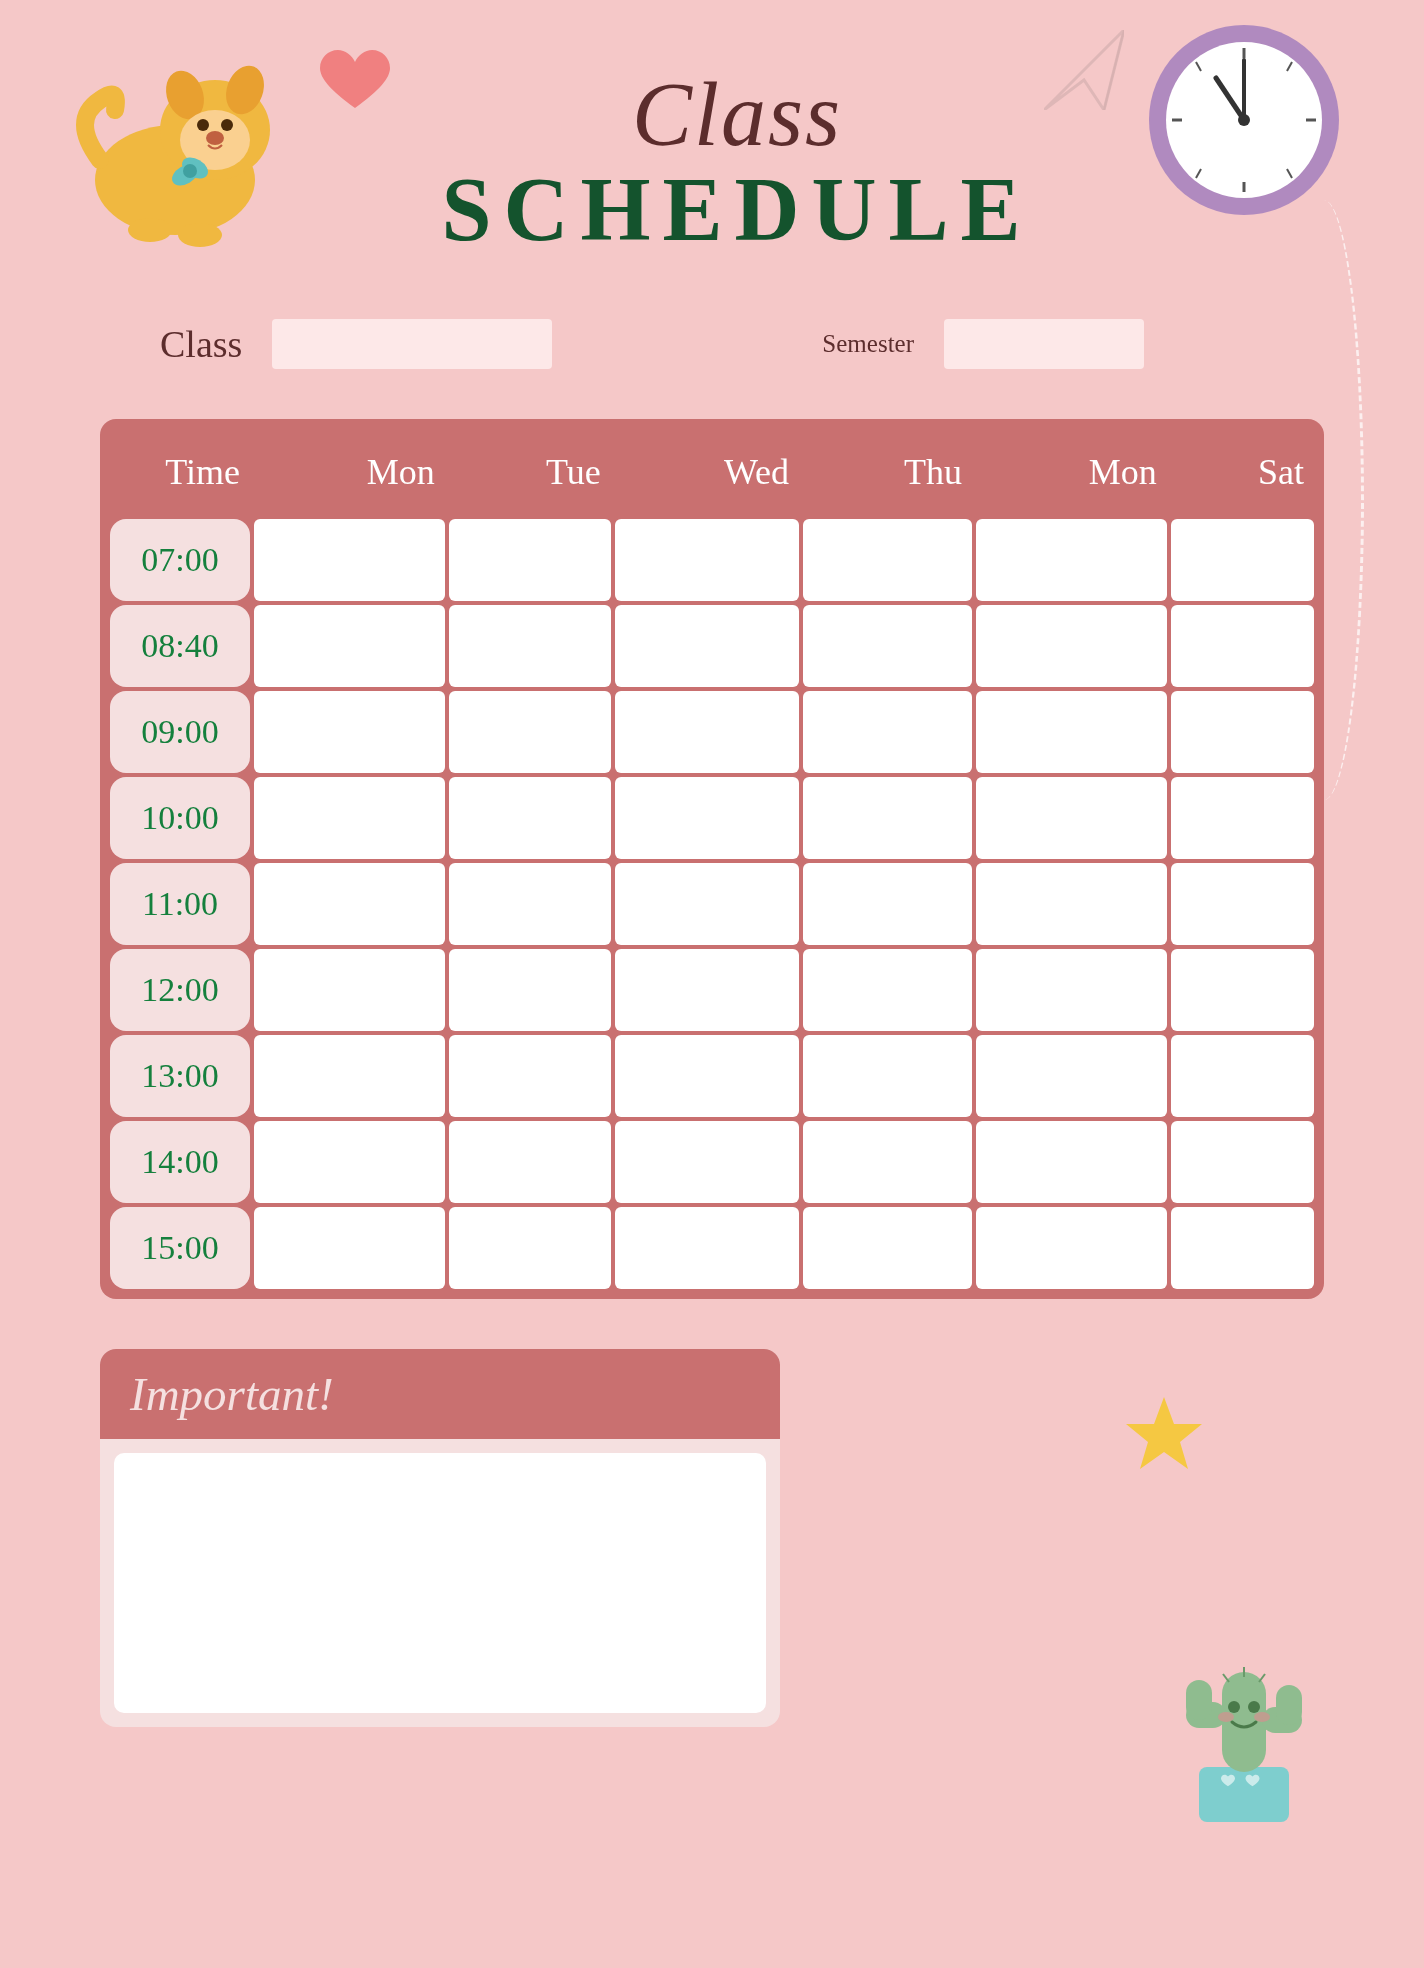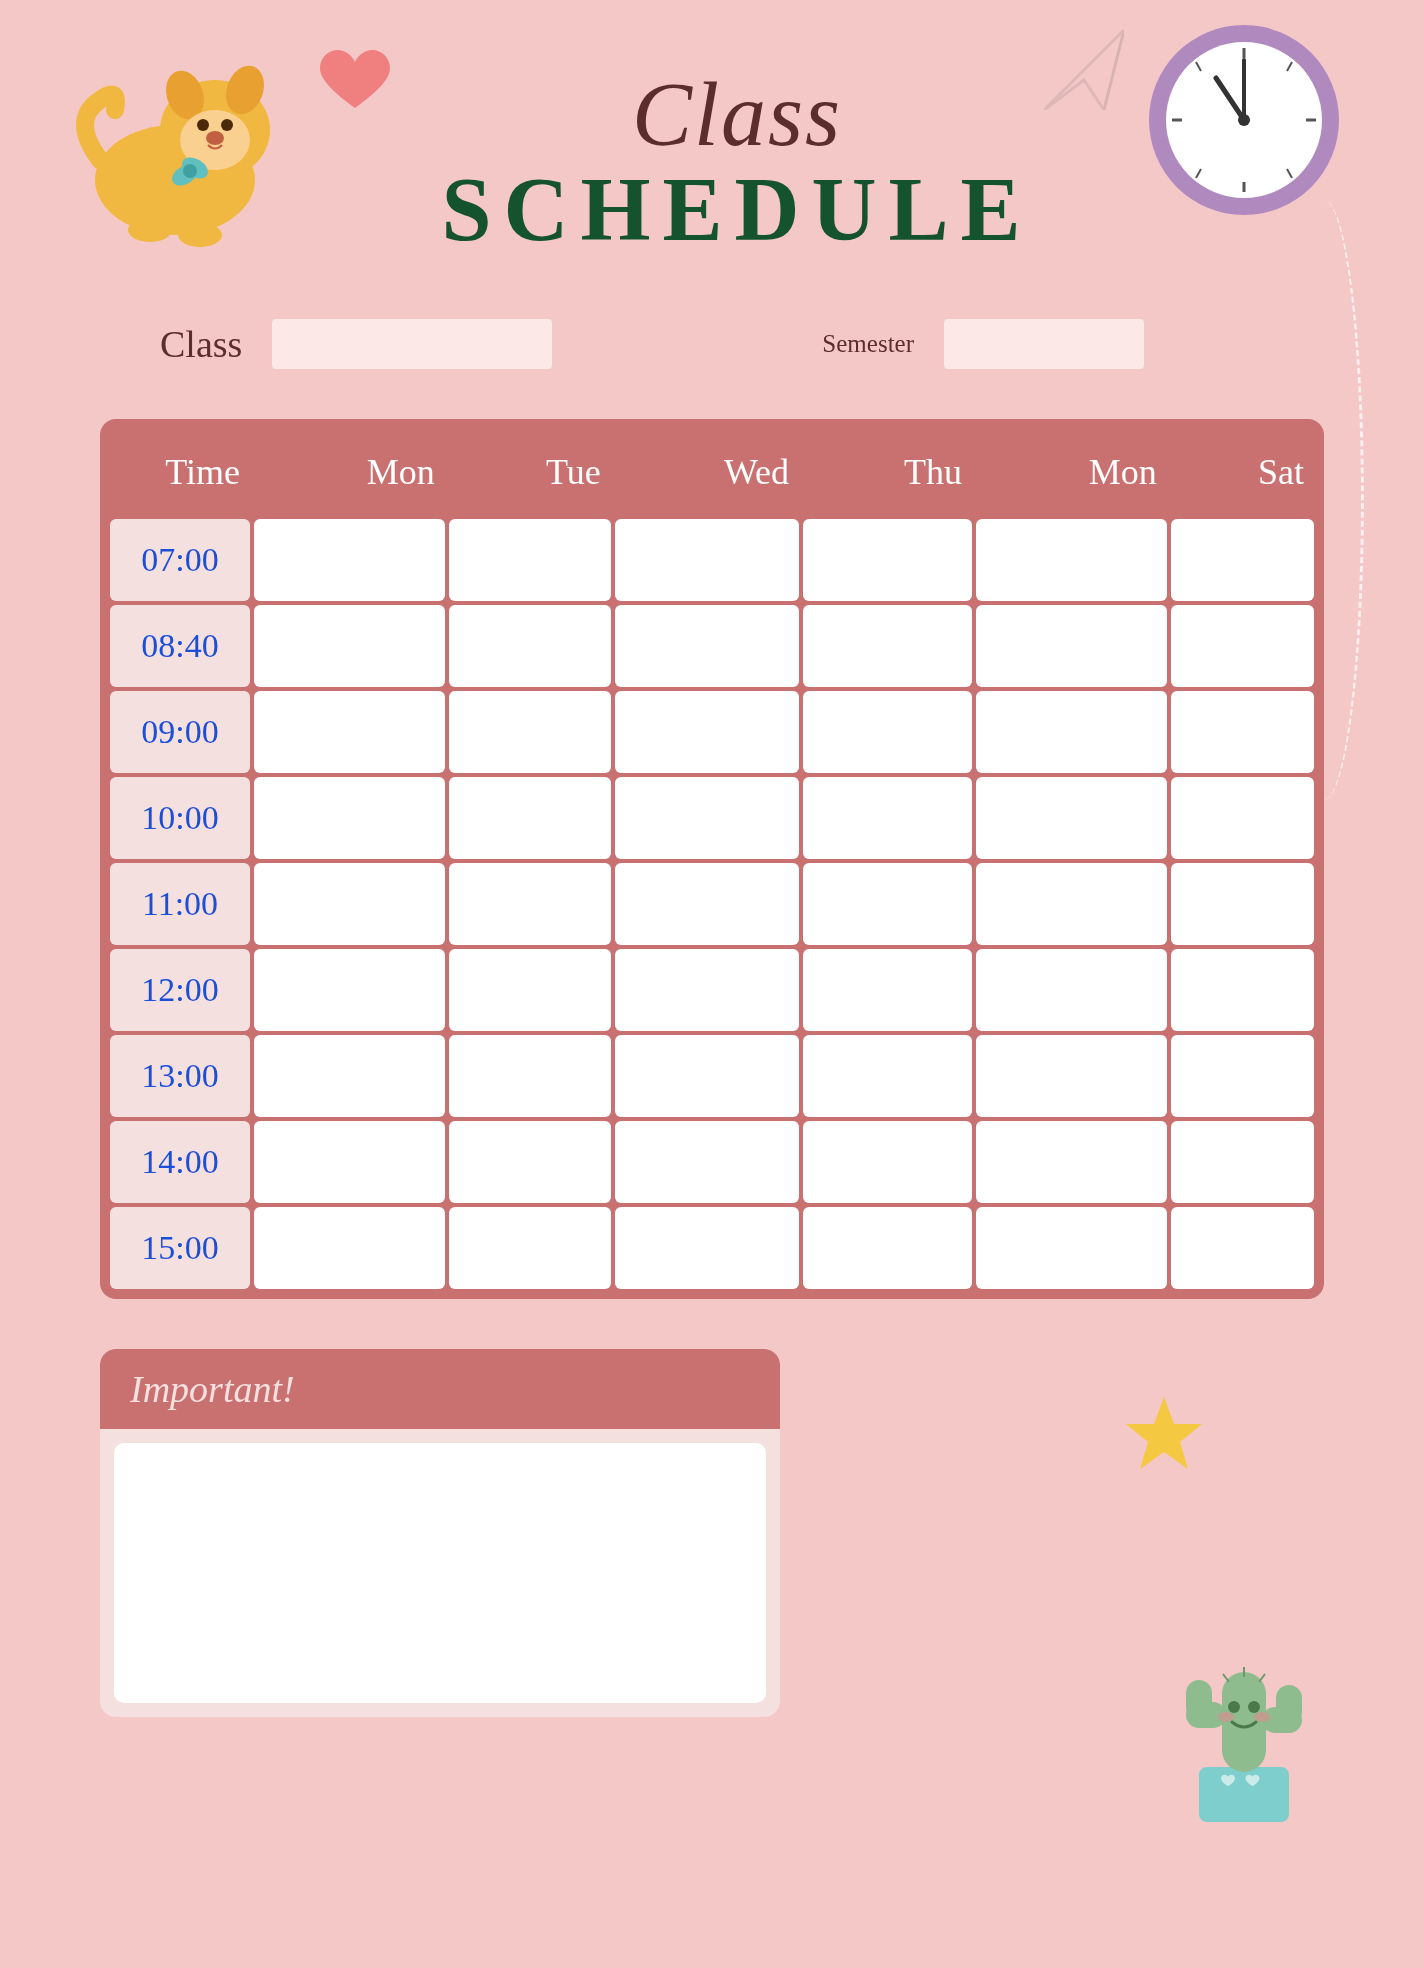--- a/index.html
+++ b/index.html
@@ -170,26 +170,26 @@
       color: #fff;
       font-size: 36px;
       font-family: Georgia, serif;
       font-weight: normal;
       padding: 22px 10px;
       text-align: right;
     }
 
     .schedule-table td.time-cell {
       background: #f5e0e0;
-      color: #1d4ed8;
+      color: #15803d;
       font-size: 34px;
       font-family: Georgia, serif;
       text-align: center;
       padding: 22px 10px;
-      border-radius: 6px;
+      border-radius: 16px;
       width: 140px;
     }
 
     .schedule-table td.data-cell {
       background: #fff;
       border-radius: 6px;
       padding: 22px 10px;
       min-height: 70px;
     }
 
@@ -198,21 +198,21 @@
       background: #f5e0e0;
       border-radius: 16px;
       padding: 0;
       overflow: hidden;
       width: 680px;
     }
 
     .important-header {
       background: #c97070;
       color: #f5e0e0;
-      font-size: 38px;
+      font-size: 47px;
       font-family: Georgia, serif;
       font-style: italic;
       padding: 18px 30px;
       border-radius: 10px 10px 0 0;
     }
 
     .important-body {
       background: #fff;
       margin: 14px;
       border-radius: 10px;

